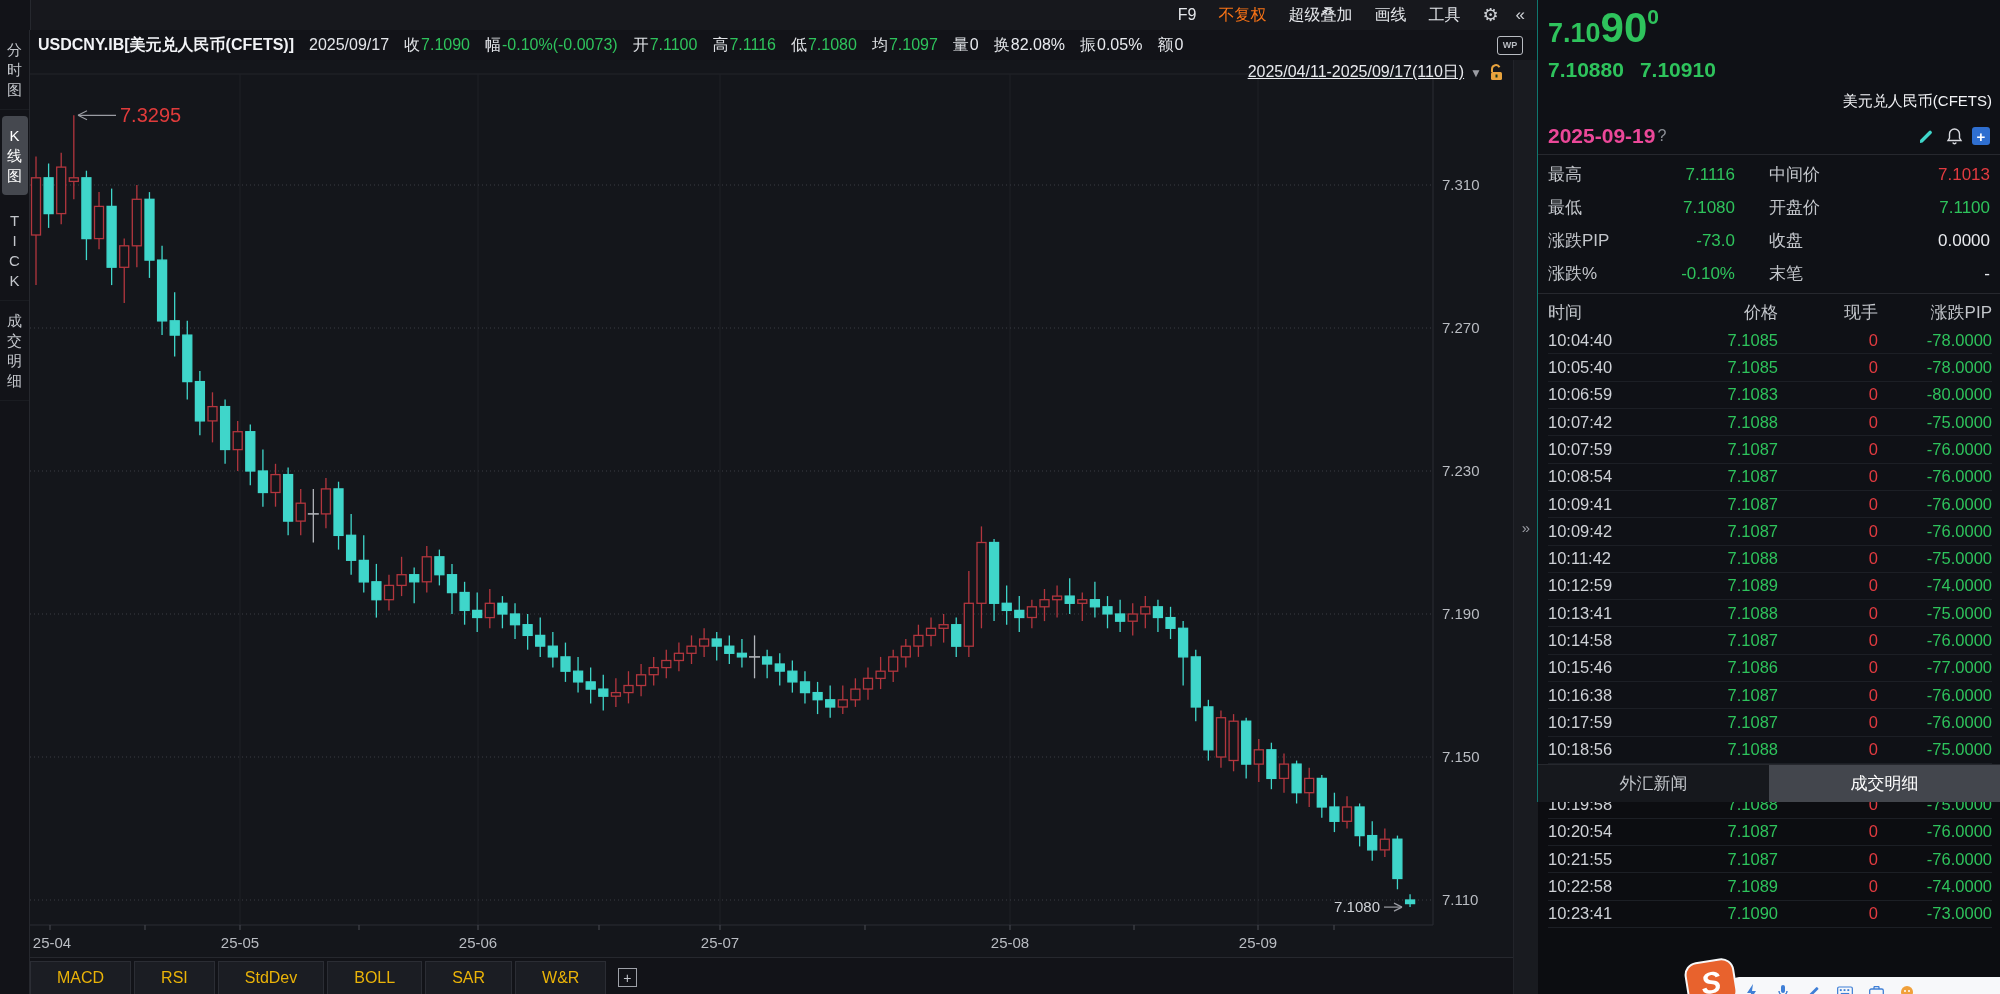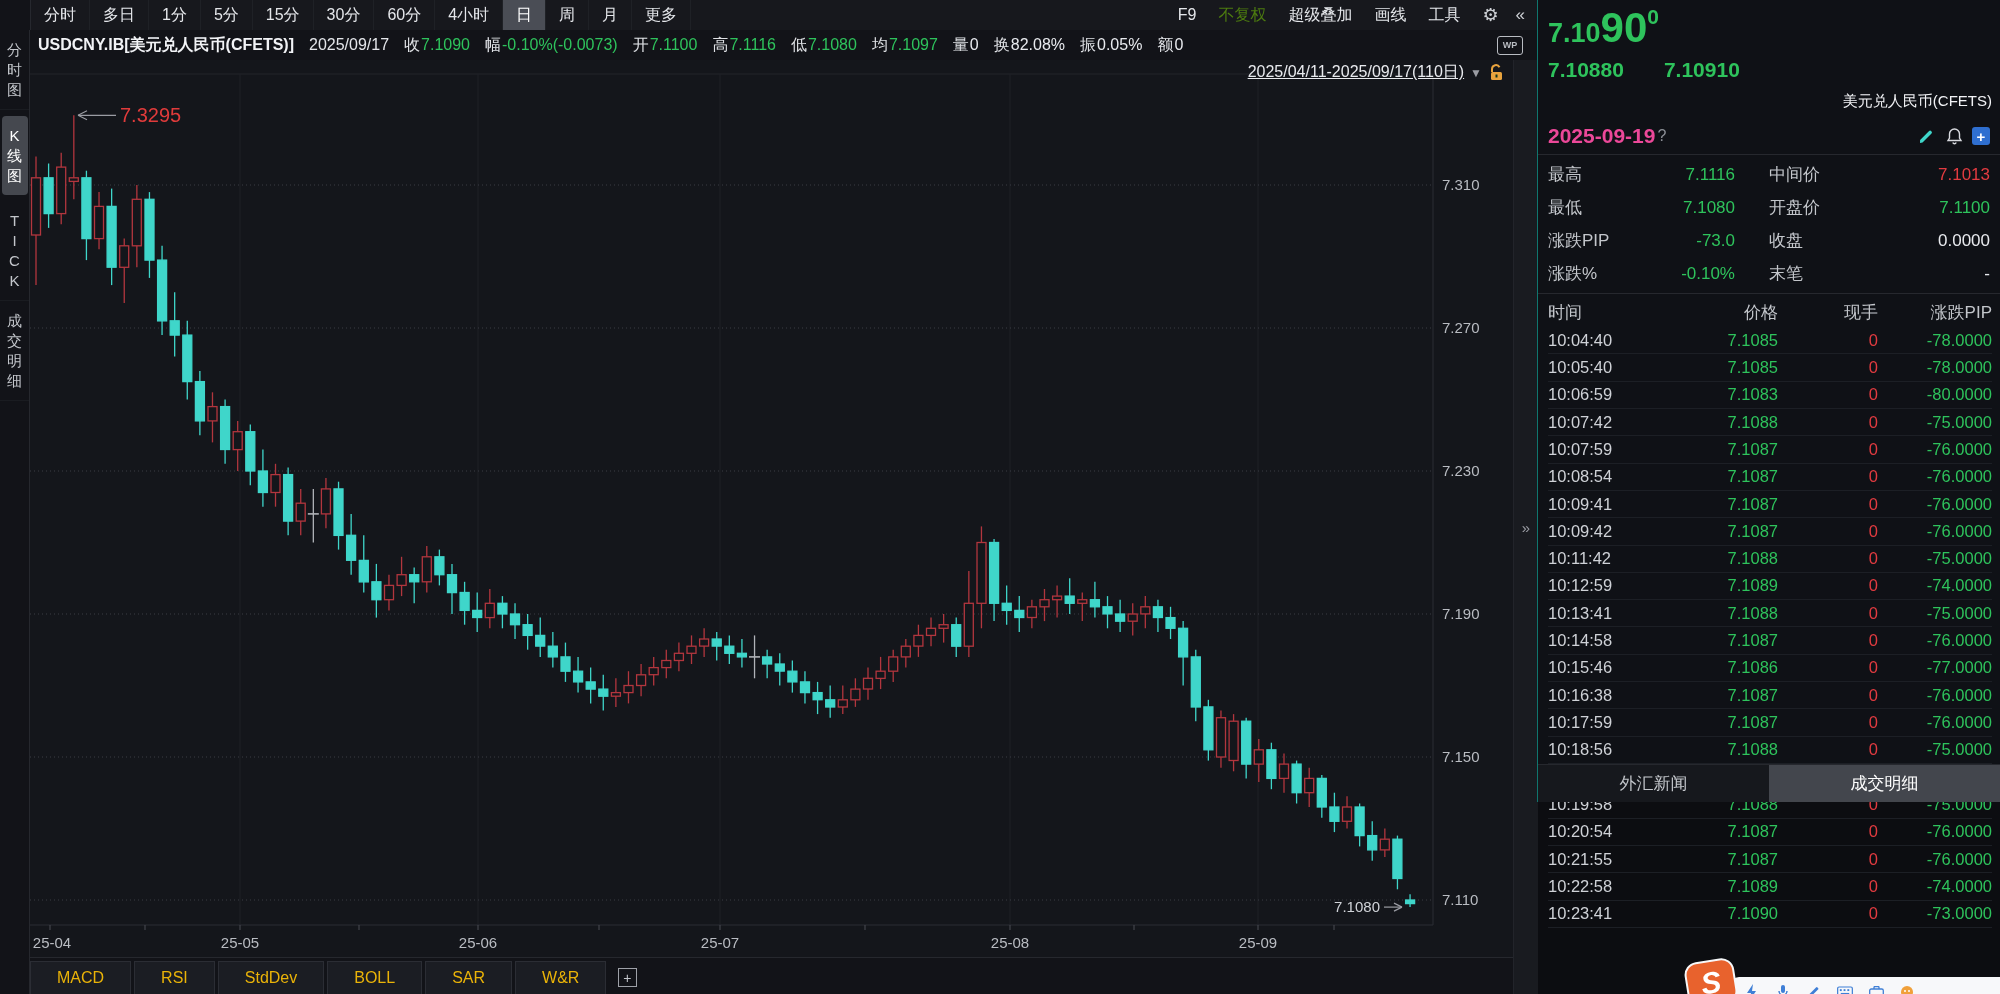--- a/index.html
+++ b/index.html
@@ -7,21 +7,21 @@
         font-family:"Liberation Sans","DejaVu Sans",sans-serif;color:#eceef1;-webkit-font-smoothing:antialiased;}
   
   .tb1{position:absolute;left:0;top:0;width:1537px;height:30px;background:#17181d;
        border-bottom:1px solid #26282e;display:flex;align-items:stretch;}
   .corner{width:30px;background:#121318;border-right:1px solid #26282e;}
   .ptab{padding:0 13px;display:flex;align-items:center;font-size:16px;color:#e4e6ea;
         border-right:1px solid #1f2126;cursor:pointer;white-space:nowrap;}
   .ptab.active{background:#4a4d55;color:#fff;}
   .tb1r{margin-left:auto;display:flex;align-items:center;}
   .ritem{padding:0 11px;font-size:16px;color:#e4e6ea;display:flex;align-items:center;cursor:pointer;white-space:nowrap;}
-  .ritem.dim{color:#4d7c0f;}
+  .ritem.dim{color:#f97316;}
   .gear{font-size:18px;color:#cfd2d7;}
   .chevl{font-size:17px;color:#cfd2d7;padding:0 12px 0 6px;}
   
   .tb2{position:absolute;left:30px;top:30px;width:1507px;height:30px;background:#121318;
        display:flex;align-items:center;gap:15px;padding-left:8px;font-size:16px;box-sizing:border-box;}
   .sym{font-weight:bold;color:#f2f3f6;white-space:nowrap;}
   .dt{color:#e4e6ea;}
   .fld{white-space:nowrap;display:flex;align-items:center;gap:1px;}
   .fld .lbl{color:#dfe1e5;}
   .v-green{color:#2ec35c;}
@@ -51,21 +51,21 @@
   .plusbox{width:36px;display:flex;align-items:center;justify-content:center;cursor:pointer;}
   .plusbox i{width:17px;height:17px;border:1.5px solid #9ea1a8;color:#c3c6cb;font-style:normal;
              display:flex;align-items:center;justify-content:center;font-size:14px;line-height:1;}
   
   .rpanel{position:absolute;left:1537px;top:0;width:463px;height:802px;background:#0f1116;border-left:1px solid #0f766e;box-sizing:border-box;}
   .bigprice{position:absolute;left:10px;top:4px;color:#2ec35c;font-weight:bold;white-space:nowrap;}
   .bp-pre{font-size:27px;}
   .bp-big{font-size:42px;}
   .bp-sup{font-size:21px;vertical-align:18px;}
   .rsym{position:absolute;right:10px;top:2px;font-size:41px;font-weight:bold;color:#a9def2;letter-spacing:1px;}
-  .bidask{position:absolute;left:10px;top:58px;display:flex;gap:40px;font-size:21px;font-weight:bold;color:#2ec35c;}
+  .bidask{position:absolute;left:10px;top:58px;display:flex;gap:16px;font-size:21px;font-weight:bold;color:#2ec35c;}
   .rname{position:absolute;right:8px;top:92px;font-size:15px;font-weight:normal;color:#f2f3f6;}
   .daterow{position:absolute;left:10px;right:10px;top:122px;height:28px;display:flex;align-items:center;}
   .rdate{font-size:21px;font-weight:bold;color:#ec4899;}
   .rq{color:#8d9097;font-size:16px;margin-left:2px;}
   .dicons{margin-left:auto;display:flex;gap:8px;align-items:center;}
   .dicon{width:20px;height:20px;display:flex;align-items:center;justify-content:center;cursor:pointer;}
   .plusblue{width:18px;height:18px;background:#2f6fd0;border-radius:3px;color:#fff;font-size:15px;font-weight:bold;
             display:flex;align-items:center;justify-content:center;}
   .rdiv{position:absolute;left:0;right:0;border-top:1px solid #26282e;}
   .stats{position:absolute;left:10px;right:10px;top:158px;height:132px;display:grid;
@@ -94,34 +94,20 @@
             color:#fff;font-size:30px;font-weight:bold;font-style:italic;box-shadow:0 0 0 2px #f7f8fa;}
   .ime-ic{width:16px;height:16px;display:flex;align-items:center;justify-content:center;}
 </style>
 </head>
 <body>
 
 <div id="root">
 
   <div class="tb1">
     <div class="corner"></div>
-    <div id="ptabs" style="display:flex;">
-        <div class="ptab">分时</div>
-        <div class="ptab">多日</div>
-        <div class="ptab">1分</div>
-        <div class="ptab">5分</div>
-        <div class="ptab">15分</div>
-        <div class="ptab">30分</div>
-        <div class="ptab">60分</div>
-        <div class="ptab">4小时</div>
-        <div class="ptab active">日</div>
-        <div class="ptab">周</div>
-        <div class="ptab">月</div>
-        <div class="ptab">更多</div>
-      </div>
     <div class="tb1r">
       <div id="ritems" style="display:flex;">
           <span class="ritem">F9</span>
           <span class="ritem dim">不复权</span>
           <span class="ritem">超级叠加</span>
           <span class="ritem">画线</span>
           <span class="ritem">工具</span>
         </div>
       <span class="ritem gear">⚙</span>
       <span class="chevl">«</span>

